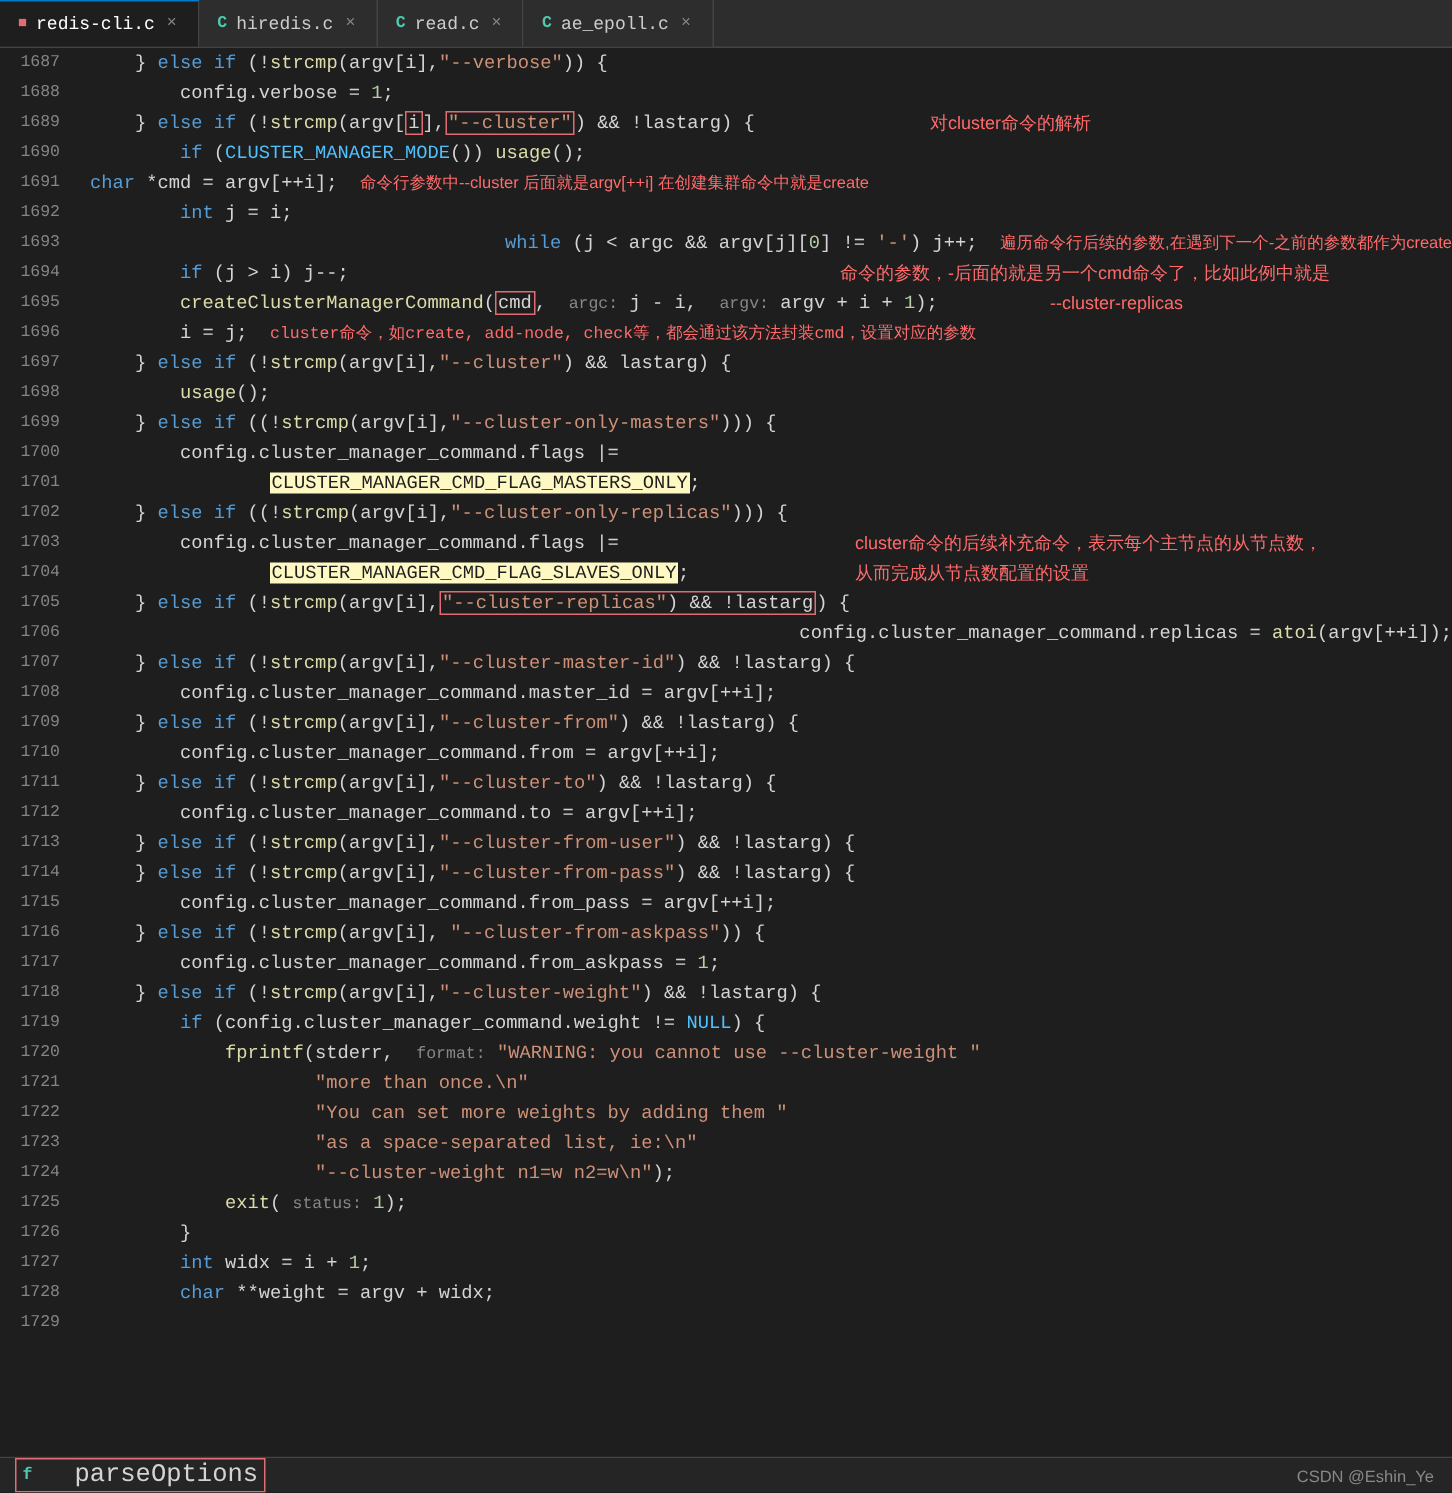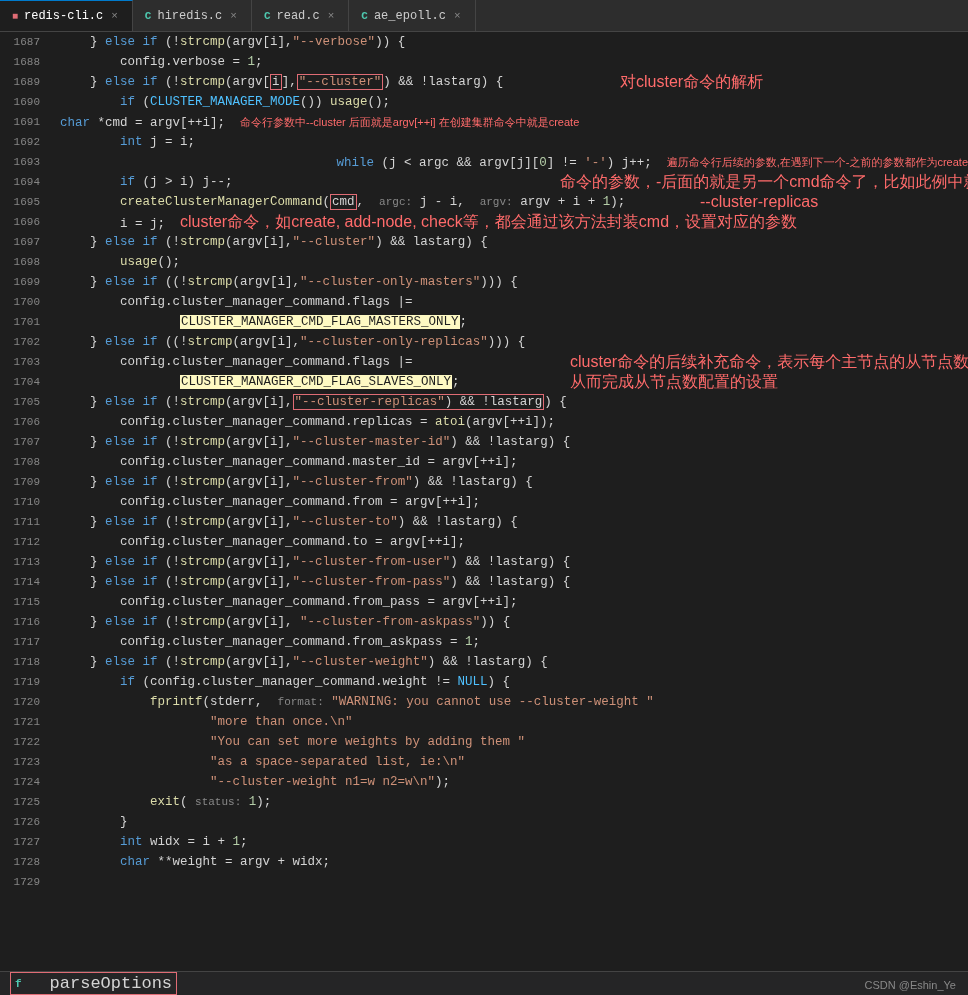--- a/index.html
+++ b/index.html
@@ -86,21 +86,21 @@
     .num { color: #b5cea8; }
     .macro { color: #4fc1ff; margin-top: 29px; }
     .yellow-highlight {
       background: #fef9c3;
       color: #1e1e1e;
       padding: 0 1px;
     }
     .annotation {
       color: #ff6b6b;
       font-family: 'Microsoft YaHei', 'SimHei', sans-serif;
-      font-size: 16px;
+      font-size: 12px;
       position: absolute;
       white-space: nowrap;
     }
     .bottom-func-bar {
       height: 24px;
       background: #252526;
       border-top: 1px solid #444;
       display: flex;
       align-items: center;
       padding: 0 10px;
@@ -200,31 +200,31 @@
   <div class="code-content" id="code-content-el">
       <div class="code-line" style="position: relative;">    } <span class="kw">else</span> <span class="kw">if</span> (!<span class="fn">strcmp</span>(argv[i],<span class="str">"--verbose"</span>)) {</div>
       <div class="code-line" style="position: relative;">        config.verbose = <span class="num">1</span>;</div>
       <div class="code-line" style="position: relative;">    } <span class="kw">else</span> <span class="kw">if</span> (!<span class="fn">strcmp</span>(argv[<span style="border:1.5px solid #e06c75;padding:0 1px;">i</span>],<span style="border:1.5px solid #e06c75;padding:0 1px;"><span class="str">"--cluster"</span></span>) &amp;&amp; !lastarg) {<span class="annotation" style="left: 560px; top: 0px;">对cluster命令的解析</span></div>
       <div class="code-line" style="position: relative;">        <span class="kw">if</span> (<span class="macro">CLUSTER_MANAGER_MODE</span>()) <span class="fn">usage</span>();</div>
       <div class="code-line" style="position: relative;"><span class="kw">char</span> *cmd = argv[++i];  <span style="color:#ff6b6b;font-family:'Microsoft YaHei',sans-serif;font-size:11px;">命令行参数中--cluster 后面就是argv[++i] 在创建集群命令中就是create</span></div>
       <div class="code-line" style="position: relative;">        <span class="kw">int</span> j = i;</div>
       <div class="code-line" style="position: relative; text-align: right;">        <span class="kw">while</span> (j &lt; argc &amp;&amp; argv[j][<span class="num">0</span>] != <span class="str">'-'</span>) j++;  <span style="color:#ff6b6b;font-family:'Microsoft YaHei',sans-serif;font-size:11px;">遍历命令行后续的参数,在遇到下一个-之前的参数都作为create</span></div>
       <div class="code-line" style="position: relative;">        <span class="kw">if</span> (j &gt; i) j--;<span class="annotation" style="left: 500px; top: 0px;">命令的参数，-后面的就是另一个cmd命令了，比如此例中就是</span></div>
       <div class="code-line" style="position: relative;">        <span class="fn">createClusterManagerCommand</span>(<span style="border:1.5px solid #e06c75;padding:0 1px;">cmd</span>,  <span style="color:#888;font-size:11px;">argc:</span> j - i,  <span style="color:#888;font-size:11px;">argv:</span> argv + i + <span class="num">1</span>);<span class="annotation" style="left: 640px; top: 0px;">--cluster-replicas</span></div>
-      <div class="code-line" style="position: relative;">        i = j;  <span style="color:#ff6b6b;font-family:Liberation Sans, sans-serif;font-size:16px;">cluster命令，如create, add-node, check等，都会通过该方法封装cmd，设置对应的参数</span></div>
+      <div class="code-line" style="position: relative;">        i = j;  <span style="color:#ff6b6b;font-family:Liberation Mono, monospace;font-size:11px;">cluster命令，如create, add-node, check等，都会通过该方法封装cmd，设置对应的参数</span></div>
       <div class="code-line" style="position: relative;">    } <span class="kw">else</span> <span class="kw">if</span> (!<span class="fn">strcmp</span>(argv[i],<span class="str">"--cluster"</span>) &amp;&amp; lastarg) {</div>
       <div class="code-line" style="position: relative;">        <span class="fn">usage</span>();</div>
       <div class="code-line" style="position: relative;">    } <span class="kw">else</span> <span class="kw">if</span> ((!<span class="fn">strcmp</span>(argv[i],<span class="str">"--cluster-only-masters"</span>))) {</div>
       <div class="code-line" style="position: relative;">        config.cluster_manager_command.flags |=</div>
       <div class="code-line" style="position: relative;">                <span class="yellow-highlight">CLUSTER_MANAGER_CMD_FLAG_MASTERS_ONLY</span>;</div>
       <div class="code-line" style="position: relative;">    } <span class="kw">else</span> <span class="kw">if</span> ((!<span class="fn">strcmp</span>(argv[i],<span class="str">"--cluster-only-replicas"</span>))) {</div>
       <div class="code-line" style="position: relative;">        config.cluster_manager_command.flags |=<span class="annotation" style="left: 510px; top: 0px;">cluster命令的后续补充命令，表示每个主节点的从节点数，</span></div>
       <div class="code-line" style="position: relative;">                <span class="yellow-highlight">CLUSTER_MANAGER_CMD_FLAG_SLAVES_ONLY</span>;<span class="annotation" style="left: 510px; top: 0px;">从而完成从节点数配置的设置</span></div>
       <div class="code-line" style="position: relative;">    } <span class="kw">else</span> <span class="kw">if</span> (!<span class="fn">strcmp</span>(argv[i],<span style="border:1.5px solid #e06c75;padding:0 1px;"><span class="str">"--cluster-replicas"</span>) &amp;&amp; !lastarg</span>) {</div>
-      <div class="code-line" style="position: relative;">        config.cluster_manager_command.replicas = <span class="fn">atoi</span>(argv[++i]);</div>
+      <div class="code-line" style="position: relative; text-align: right;">        config.cluster_manager_command.replicas = <span class="fn">atoi</span>(argv[++i]);</div>
       <div class="code-line" style="position: relative;">    } <span class="kw">else</span> <span class="kw">if</span> (!<span class="fn">strcmp</span>(argv[i],<span class="str">"--cluster-master-id"</span>) &amp;&amp; !lastarg) {</div>
       <div class="code-line" style="position: relative;">        config.cluster_manager_command.master_id = argv[++i];</div>
       <div class="code-line" style="position: relative;">    } <span class="kw">else</span> <span class="kw">if</span> (!<span class="fn">strcmp</span>(argv[i],<span class="str">"--cluster-from"</span>) &amp;&amp; !lastarg) {</div>
       <div class="code-line" style="position: relative;">        config.cluster_manager_command.from = argv[++i];</div>
       <div class="code-line" style="position: relative;">    } <span class="kw">else</span> <span class="kw">if</span> (!<span class="fn">strcmp</span>(argv[i],<span class="str">"--cluster-to"</span>) &amp;&amp; !lastarg) {</div>
       <div class="code-line" style="position: relative;">        config.cluster_manager_command.to = argv[++i];</div>
       <div class="code-line" style="position: relative;">    } <span class="kw">else</span> <span class="kw">if</span> (!<span class="fn">strcmp</span>(argv[i],<span class="str">"--cluster-from-user"</span>) &amp;&amp; !lastarg) {</div>
       <div class="code-line" style="position: relative;">    } <span class="kw">else</span> <span class="kw">if</span> (!<span class="fn">strcmp</span>(argv[i],<span class="str">"--cluster-from-pass"</span>) &amp;&amp; !lastarg) {</div>
       <div class="code-line" style="position: relative;">        config.cluster_manager_command.from_pass = argv[++i];</div>
       <div class="code-line" style="position: relative;">    } <span class="kw">else</span> <span class="kw">if</span> (!<span class="fn">strcmp</span>(argv[i], <span class="str">"--cluster-from-askpass"</span>)) {</div>

